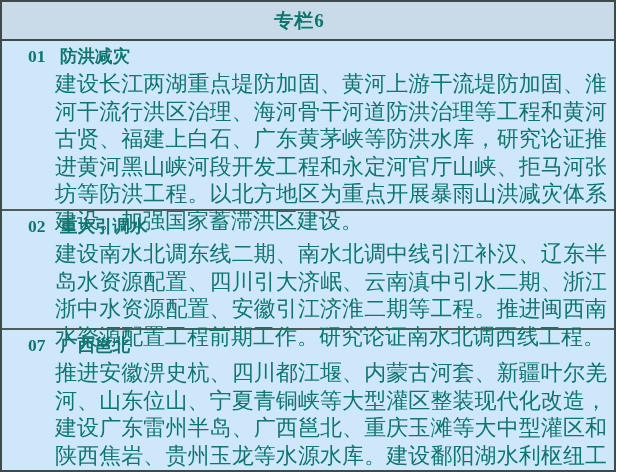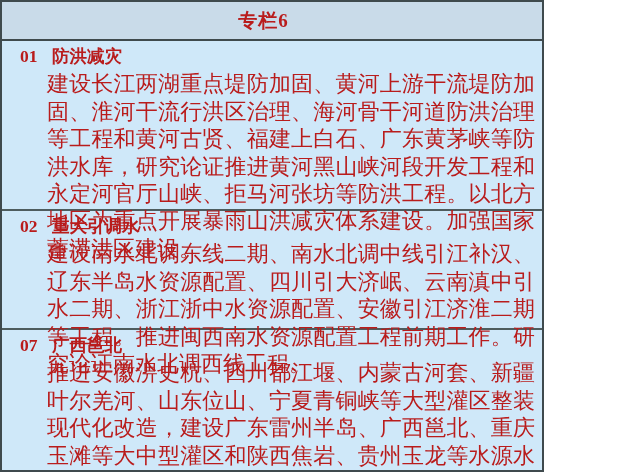--- a/index.html
+++ b/index.html
@@ -1,47 +1,47 @@
 <!DOCTYPE html>
 <html><head>
 <meta charset="utf-8">
 <style>
   html, body {
     margin: 0;
     padding: 0;
     background: #ffffff;
   }
   .panel {
-    width: 544px;
+    width: 616px;
     height: 472px;
     box-sizing: border-box;
     border: 2px solid #3f4a4d;
     background: #cfe8f9;
     font-family: "Liberation Serif", "DejaVu Serif", serif;
-    color: #b91c1c;
+    color: #0f766e;
     overflow: hidden;
   }
   .panel-header {
     height: 39px;
     box-sizing: border-box;
     background: #c9dbe9;
     border-bottom: 2px solid #3f4a4d;
     display: flex;
     align-items: center;
     justify-content: center;
     font-weight: bold;
     font-size: 19px;
     letter-spacing: 1px;
   }
   .panel-header .panel-label {
     margin-right: 17px;
   }
   .section {
     box-sizing: border-box;
-    padding: 2px 0 1px 0;
+    padding: 2px 0 1px 8px;
   }
   .section + .section {
     border-top: 2px solid #4e5c5e;
   }
   .sec-head {
     font-weight: bold;
     font-size: 17.5px;
     line-height: 27.4px;
     padding-left: 18px;
     white-space: nowrap;

